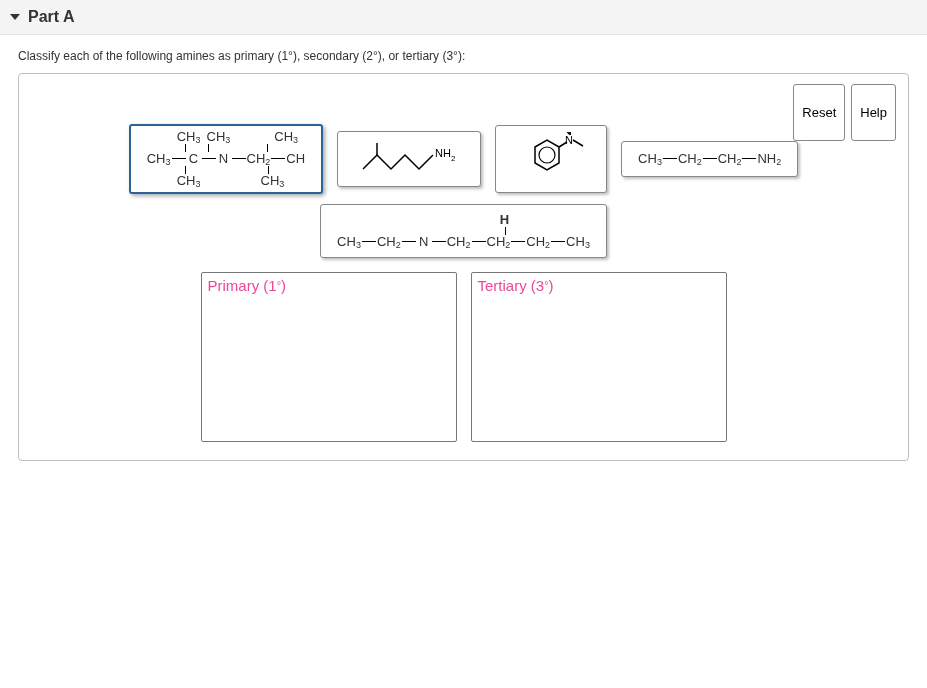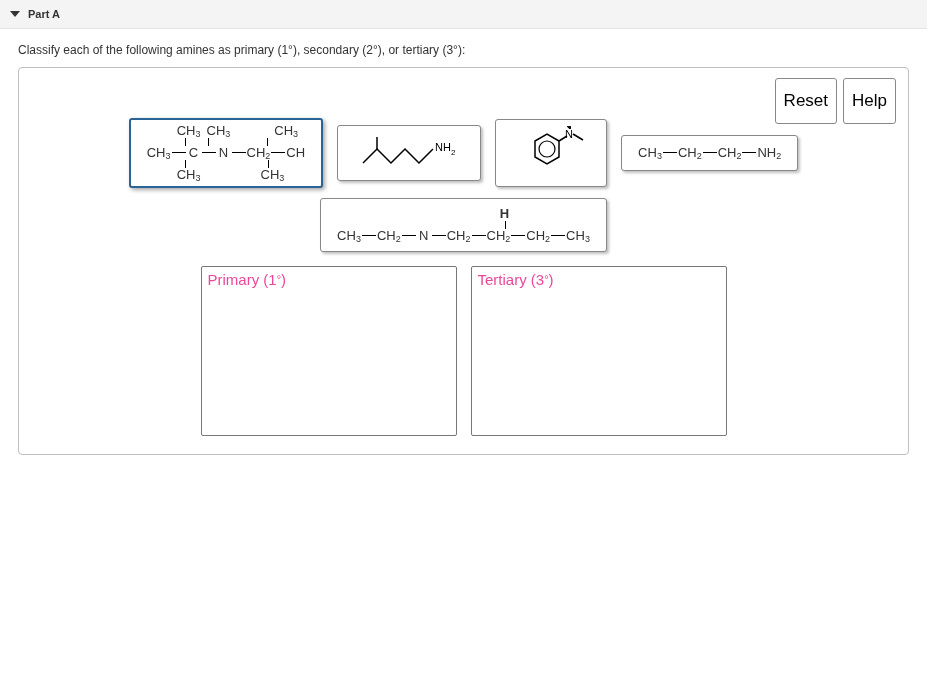--- a/index.html
+++ b/index.html
@@ -23,21 +23,21 @@
     border-bottom: 1px solid #e5e5e5;
   }
   .tri {
     width: 0; height: 0;
     border-left: 5px solid transparent;
     border-right: 5px solid transparent;
     border-top: 6px solid #333;
   }
   .part-title {
     font-weight: bold;
-    font-size: 11px;
+    font-size: 16px;
   }
   .question-area {
     padding: 14px 18px 20px 18px;
   }
   .prompt {
     font-size: 12px;
     margin-bottom: 10px;
   }
   .instr {
     font-size: 12px;
@@ -54,22 +54,22 @@
   .top-buttons {
     position: absolute;
     top: 10px;
     right: 12px;
     display: flex;
     gap: 6px;
   }
   .btn {
     border: 1px solid #888;
     border-radius: 3px;
-    padding: 12px 8px;
-    font-size: 17px;
+    padding: 20px 8px;
+    font-size: 13px;
     background: #fff;
     cursor: pointer;
   }
 
   
   .items-area {
     display: flex;
     flex-direction: column;
     align-items: center;
     gap: 10px;

